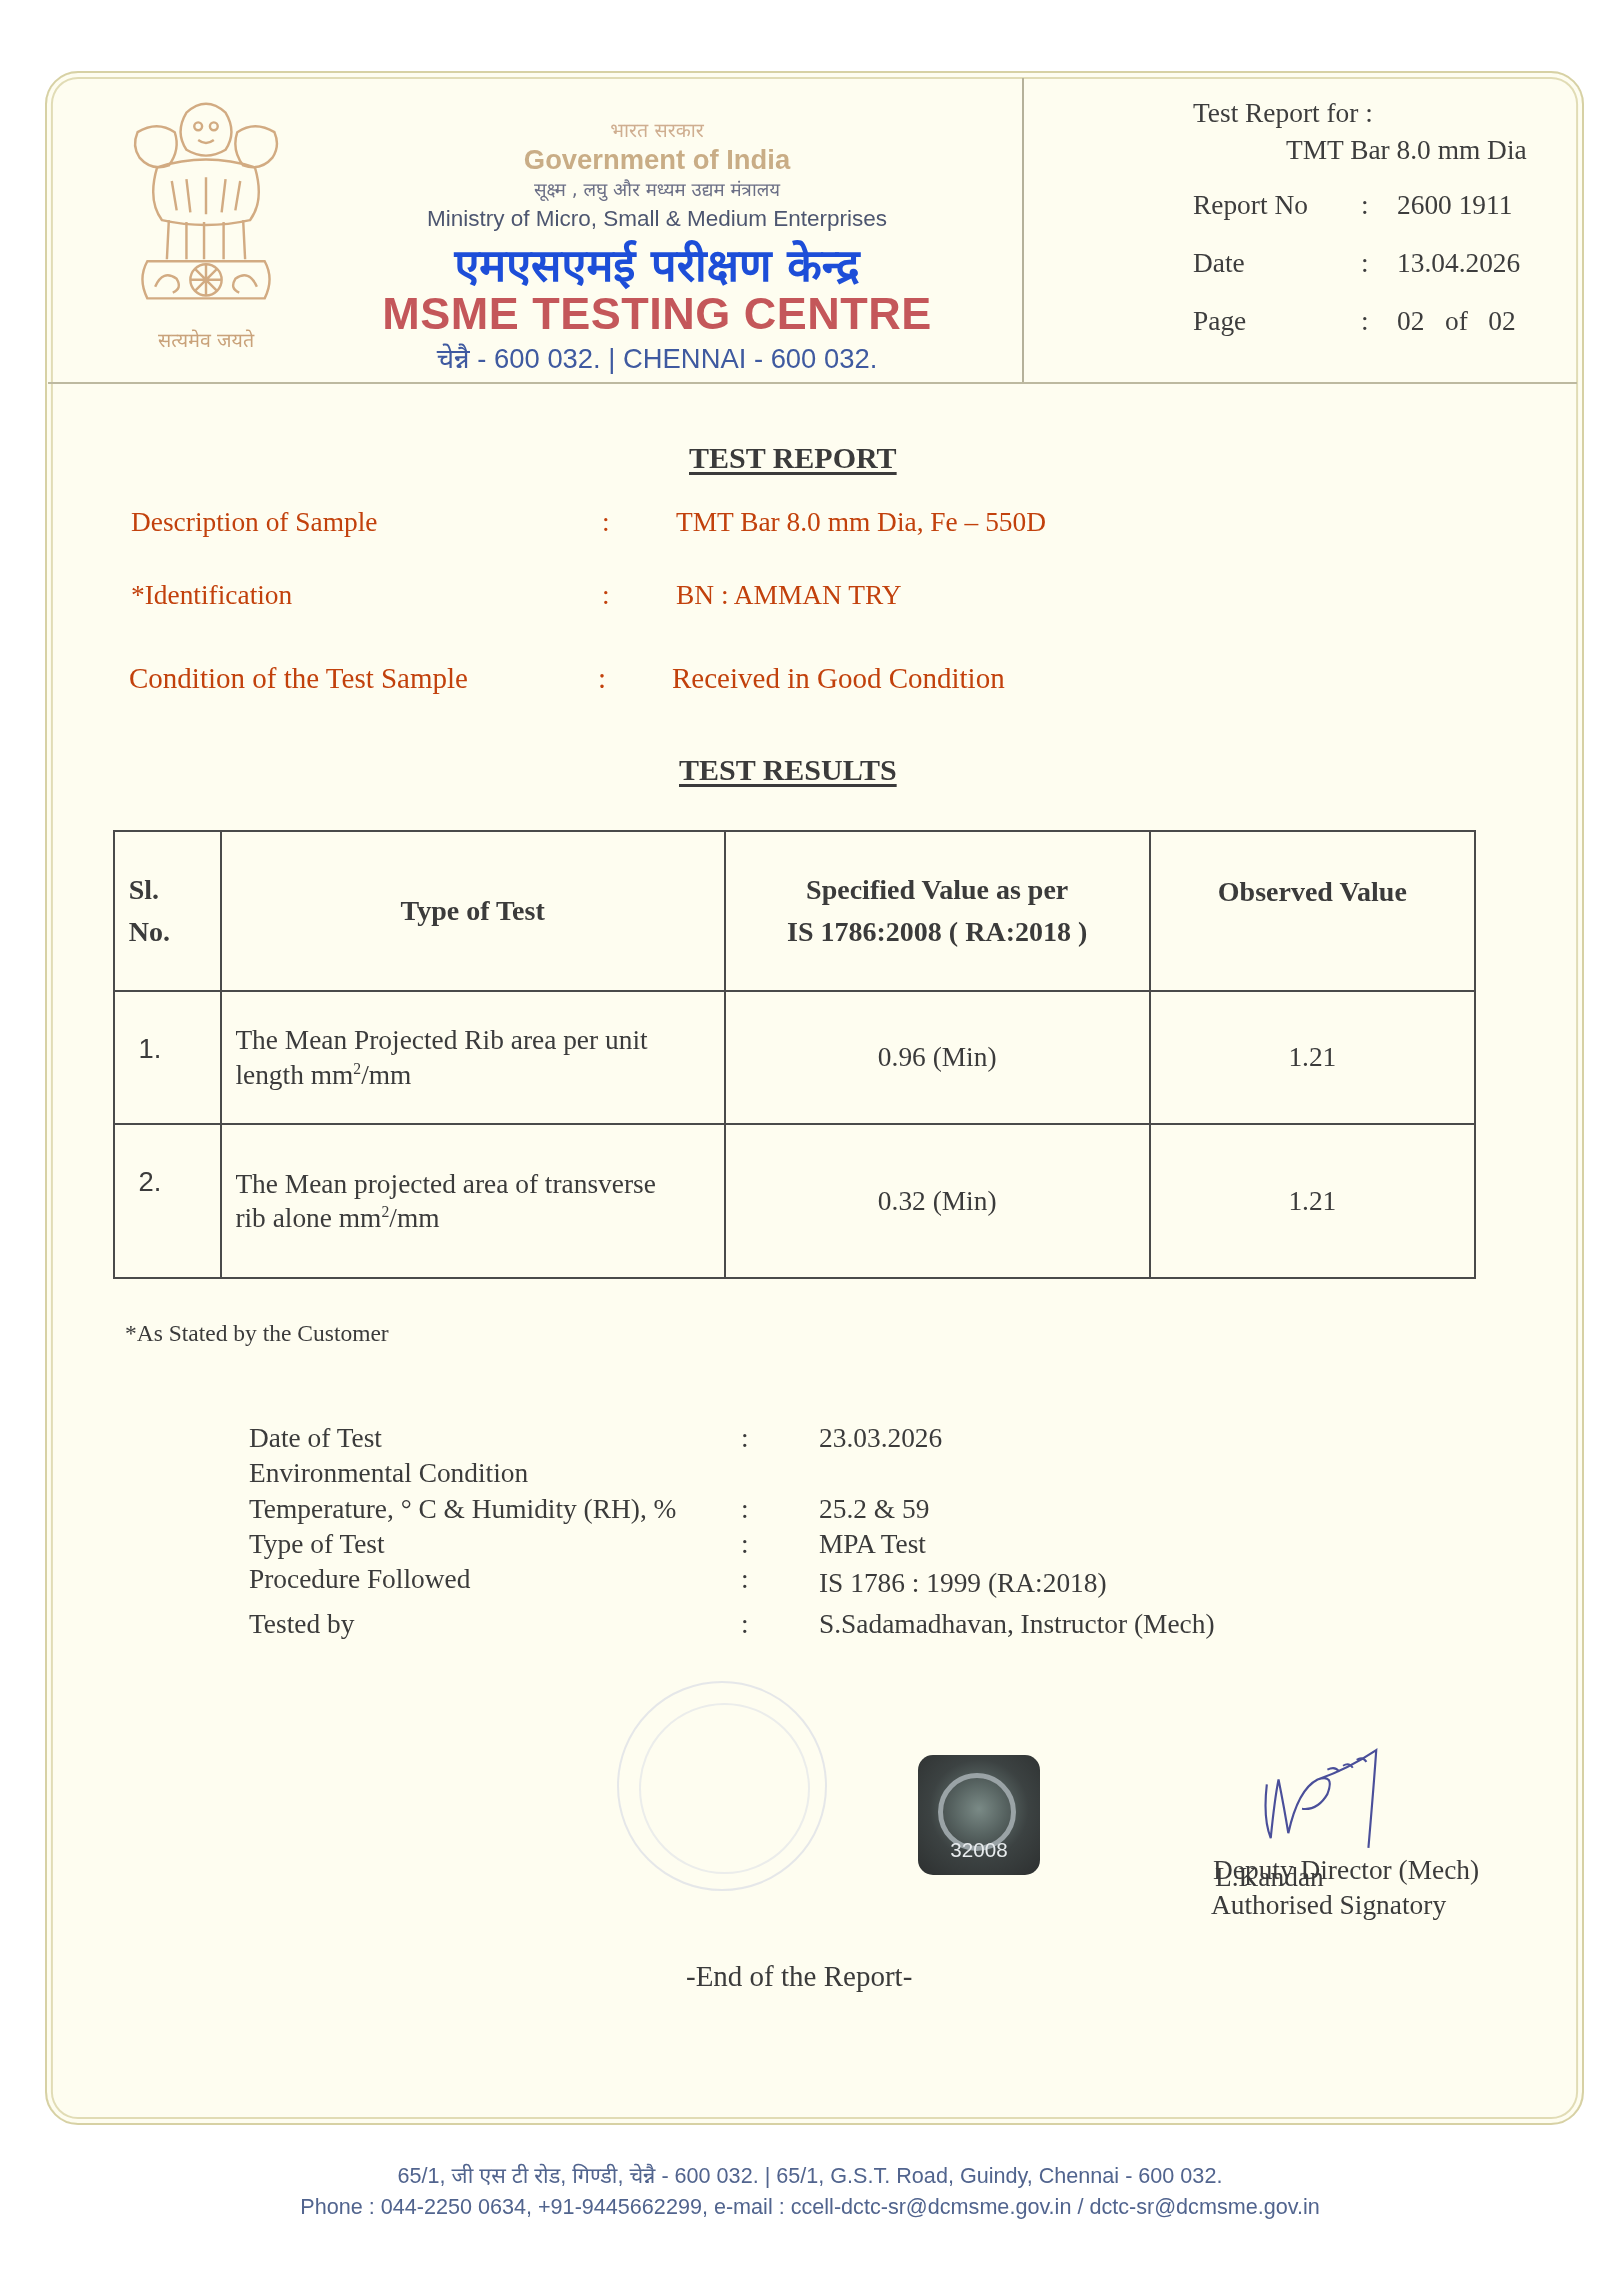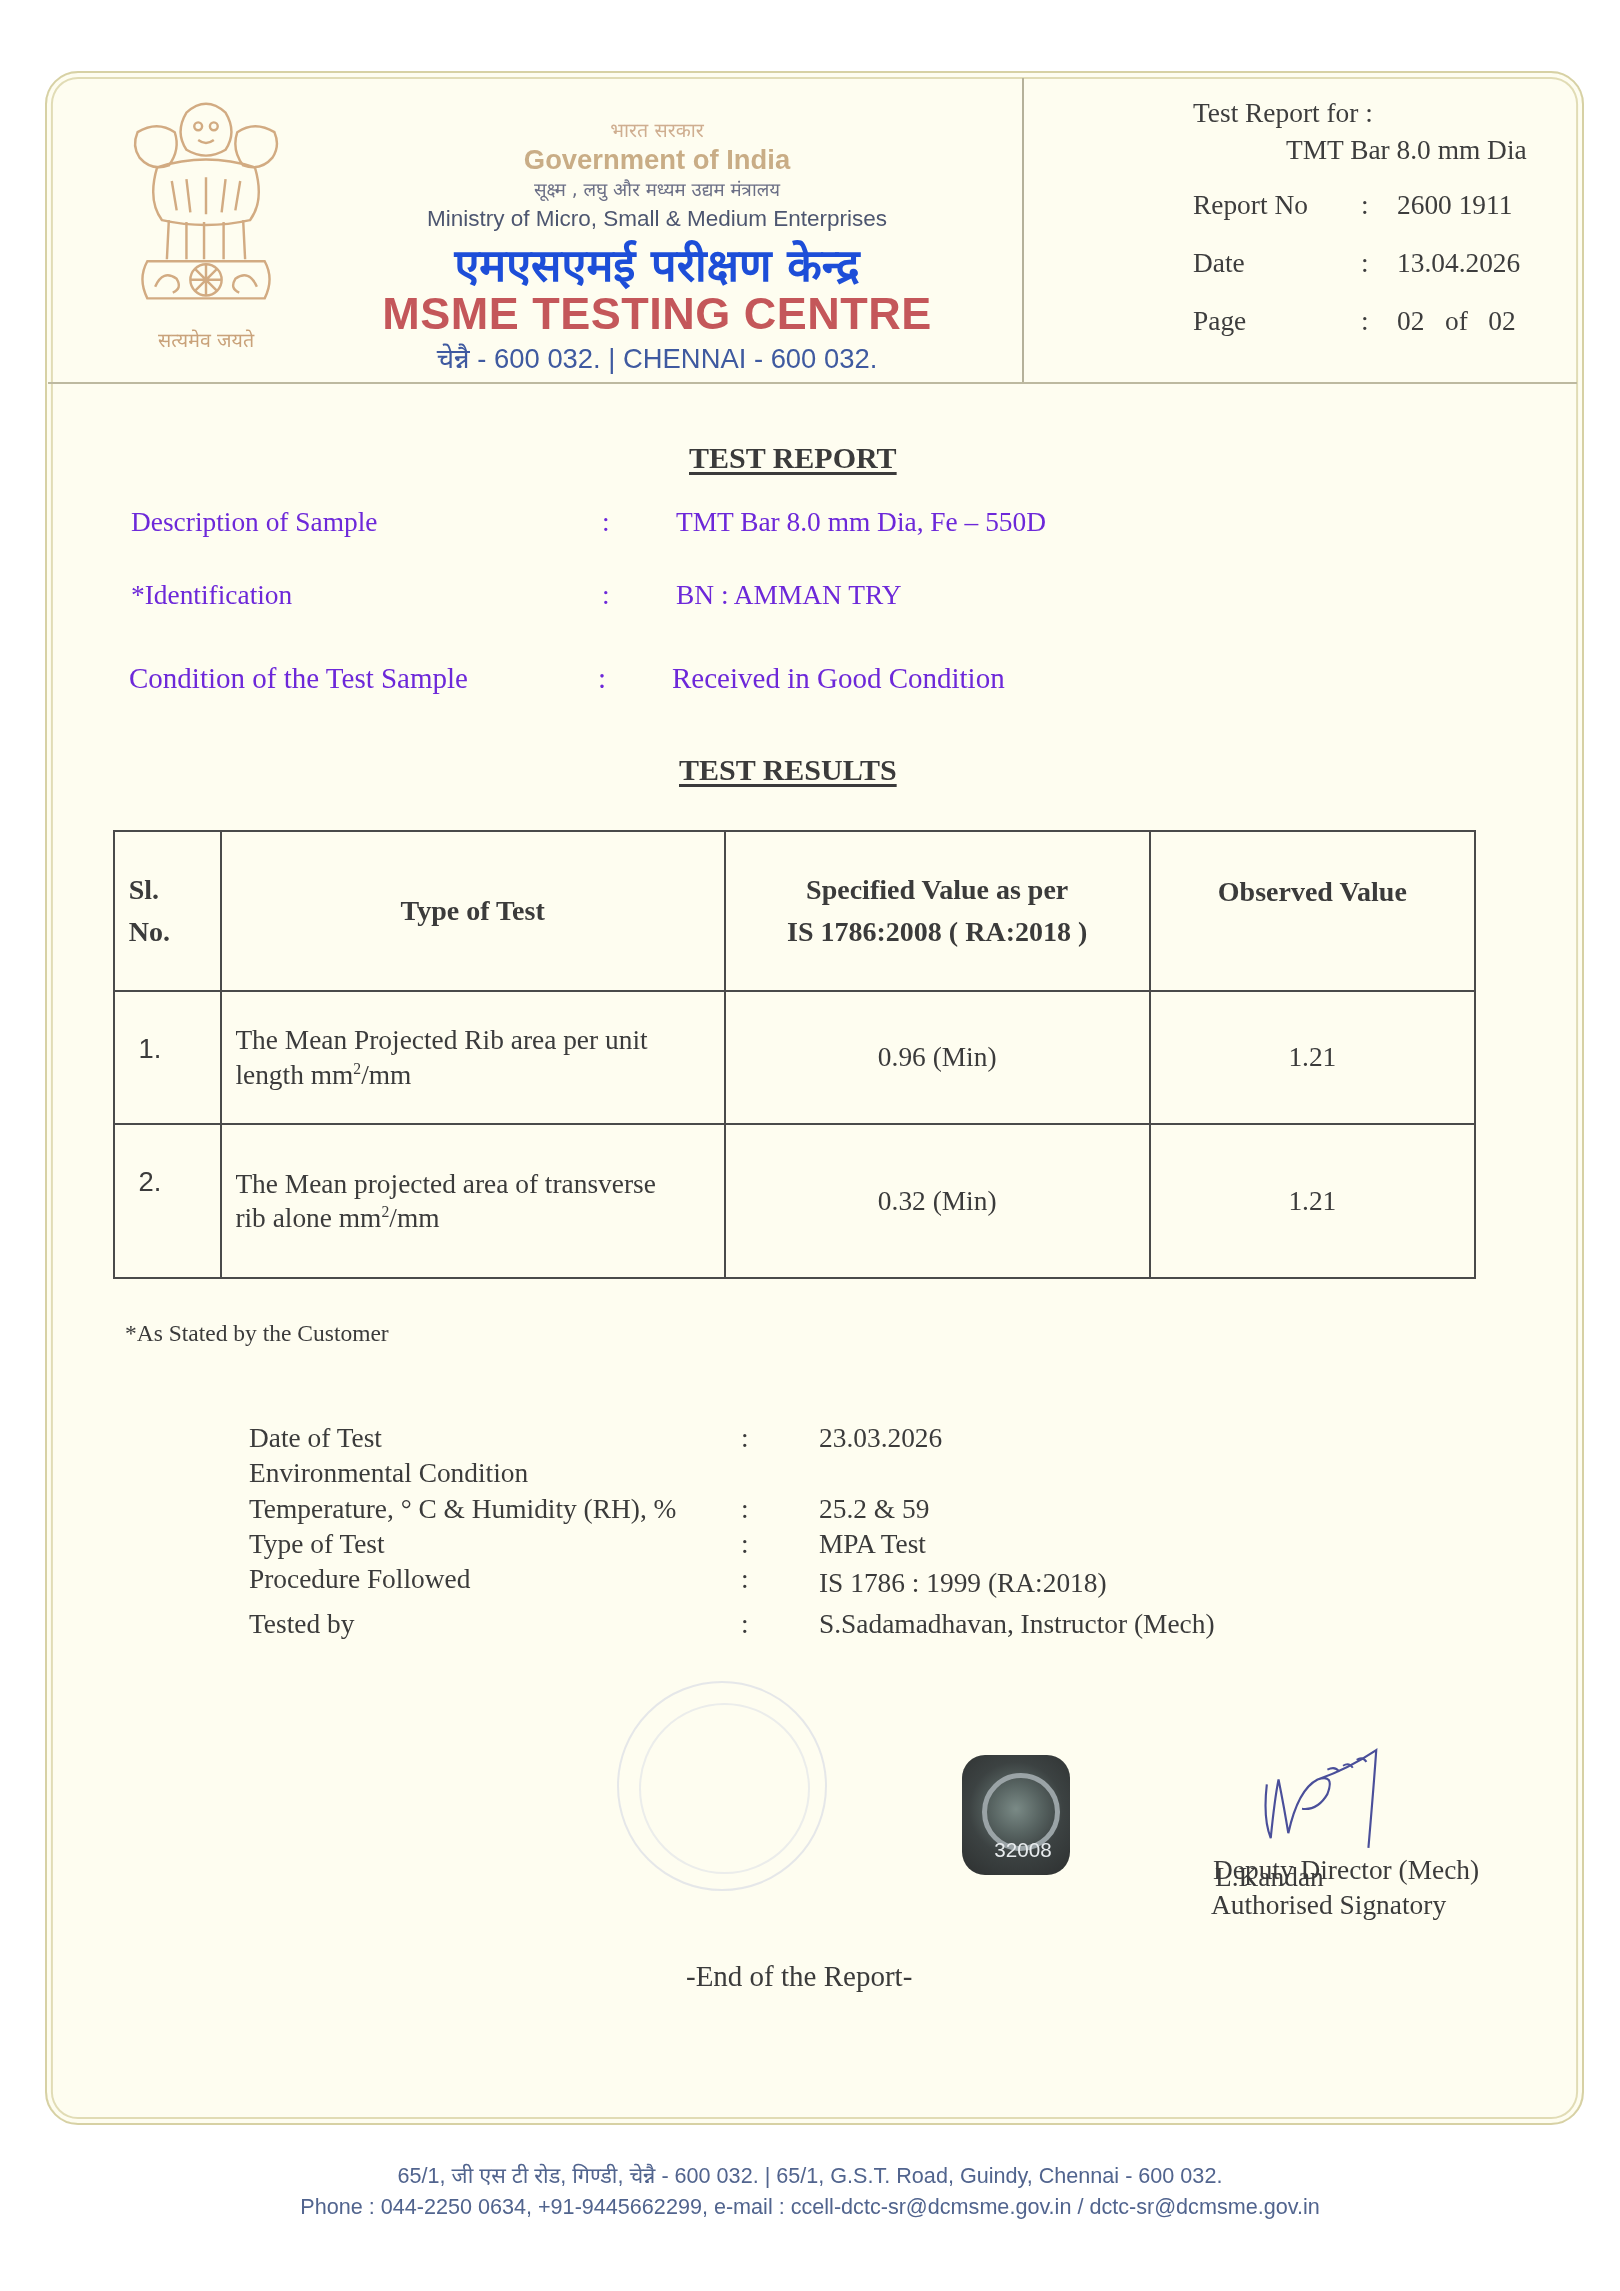--- a/index.html
+++ b/index.html
@@ -29,21 +29,21 @@
   .lh-hin3 { top:233px; font-size:45px; font-weight:bold; color:#1d4ed8; font-family:"DejaVu Sans", sans-serif; }
   .lh-title { top:288px; font-size:45px; font-weight:bold; color:#c4575a; letter-spacing:0.5px; }
   .lh-city { top:339px; font-size:27.4px; color:#3f5aa0; }
 
   .rh { position:absolute; font-size:27.4px; color:#3d3d3d; white-space:nowrap;margin-left:33px; }
   .rh-k { left:1160px; }
   .rh-c { left:1328px; }
   .rh-v { left:1364px; }
 
   .ttl { position:absolute; font-size:30px; font-weight:bold; text-decoration:underline; text-underline-offset:3.9px; color:#3b3b3b; }
-  .info { position:absolute; font-size:27.4px; color:#6d28d9; white-space:nowrap; }
+  .info { position:absolute; font-size:27.4px; color:#c2410c; white-space:nowrap; }
 
   table.results { position:absolute; left:113px; top:830px; width:1363px; height:449px; border-collapse:collapse; }
   table.results td, table.results th { border:2px solid #4a4a4a; color:#3b3b3b; }
   table.results th { font-weight:bold; font-size:28px; text-align:center; line-height:1.5; }
   table.results td { font-size:27.4px; }
   .c-sl { width:90px; text-align:left !important; padding-left:13.7px; vertical-align:middle; }
   .c-type { width:500px; }
   .c-spec { width:421px; text-align:center;border-radius:12px; }
   .c-obs { text-align:center; }
   td.sl { text-align:left; padding-left:23.5px; vertical-align:top; padding-top:41px; font-family:"Liberation Sans", sans-serif; }
@@ -52,21 +52,21 @@
 
   .note { position:absolute; left:125px; top:1320px; font-size:23.5px; color:#3b3b3b; }
   .det { position:absolute; font-size:27.4px; color:#3b3b3b; white-space:nowrap; }
   .det-k { left:234px;margin-left:15px; }
   .det-c { left:741px; }
   .det-v { left:819px; }
 
   .seal { position:absolute; left:617px; top:1681px; width:206px; height:206px; border-radius:50%;
     border:2.9px solid rgba(200,205,225,0.45); }
   .seal-inner { position:absolute; left:19.6px; top:19.6px; width:167px; height:167px; border-radius:50%; border:2px solid rgba(200,205,225,0.35); }
-  .holo { position:absolute; left:962px; top:1755px; width:108px; height:120px; border-radius:23px;
+  .holo { position:absolute; left:918px; top:1755px; width:122px; height:120px; border-radius:15px;
     background:radial-gradient(circle at 50% 45%, #7a8a86 0, #566260 30%, #3c4242 55%, #2d3030 100%); overflow:hidden; }
   .holo-ring { position:absolute; left:19.6px; top:17.6px; width:78px; height:78px; border-radius:50%; border:5.9px solid #9aa3a6; box-sizing:border-box; }
   .holo-num { position:absolute; left:0; width:122px; top:83px; text-align:center; color:#e8ecee; font-family:"Liberation Sans", sans-serif; font-size:20.6px; }
 
   .sig { position:absolute; left:1259px; top:1740px; width:127px; height:118px; }
   .sign { position:absolute; font-size:27.4px; color:#3b3b3b; white-space:nowrap; }
 
   .end { position:absolute; left:686px; top:1960px; font-size:29px; color:#3b3b3b; }
 
   .foot { position:absolute; left:0; width:1620px; text-align:center; font-family:"Liberation Sans", sans-serif; color:#51648e; white-space:nowrap; }

